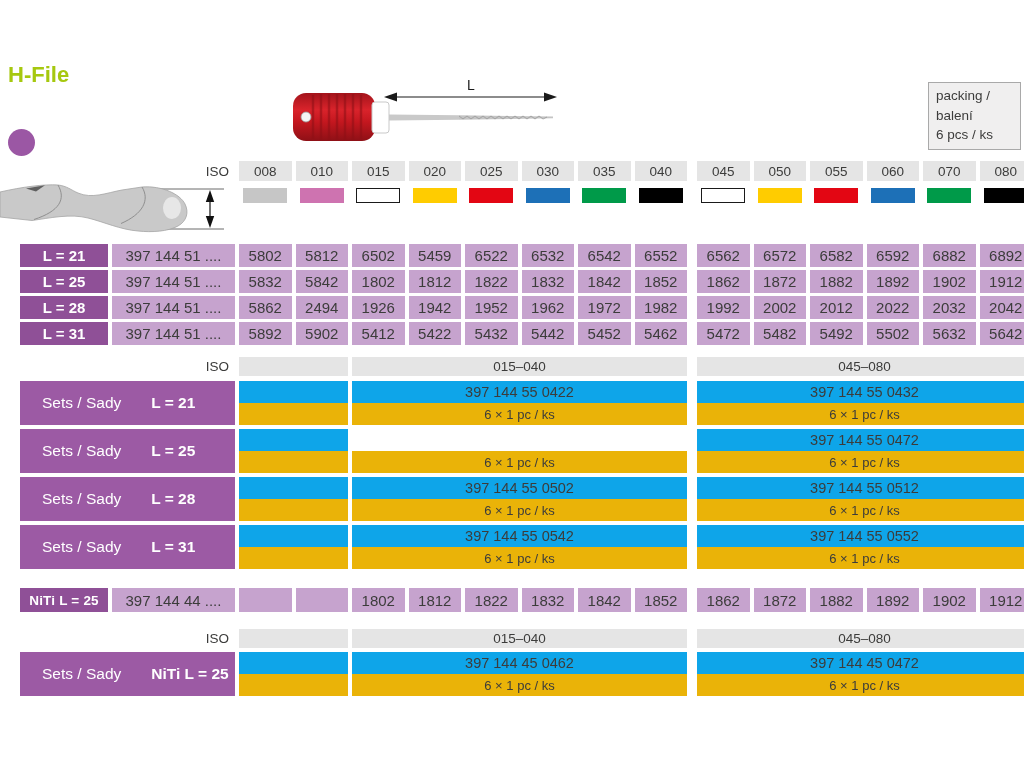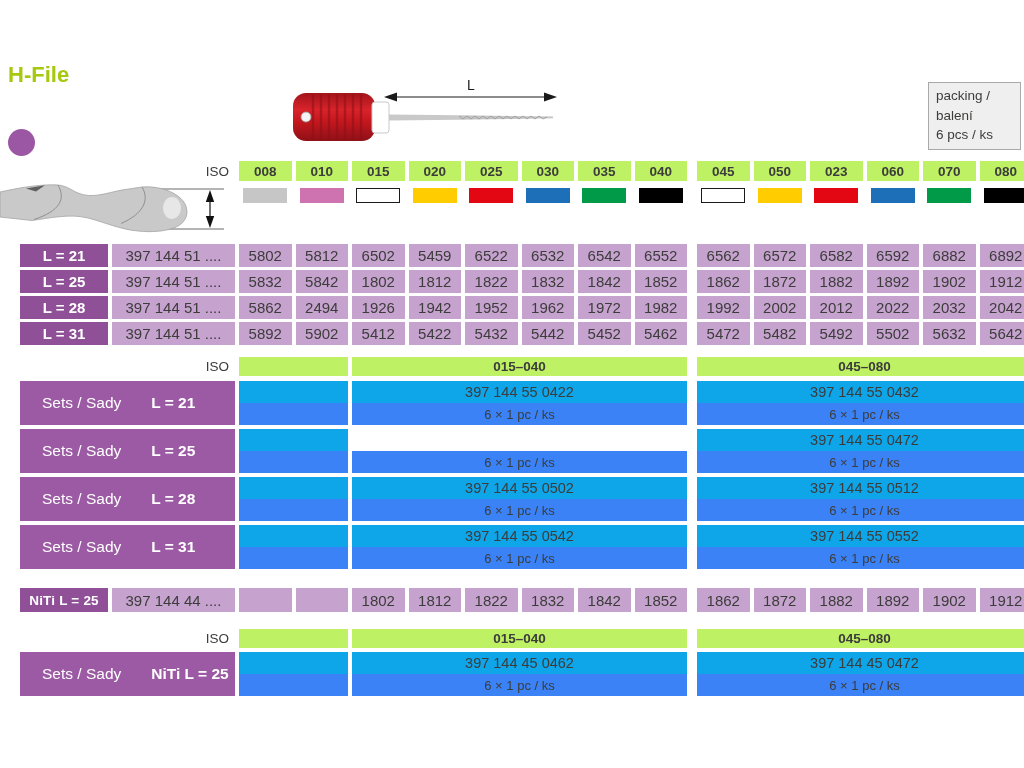--- a/index.html
+++ b/index.html
@@ -5,30 +5,30 @@
   html,body{margin:0;padding:0;}
   body{width:1024px;height:768px;background:#ffffff;font-family:"Liberation Sans",sans-serif;position:relative;overflow:hidden;color:#3C3C3B;}
   .abs{position:absolute;}
   .tbl{position:absolute;left:20px;width:1012px;display:grid;grid-template-columns:88px 123px repeat(8,1fr) 2px repeat(6,1fr);column-gap:4px;}
   .c1{grid-column:3}.c2{grid-column:4}.c3{grid-column:5}.c4{grid-column:6}.c5{grid-column:7}.c6{grid-column:8}.c7{grid-column:9}.c8{grid-column:10}
   .c9{grid-column:12}.c10{grid-column:13}.c11{grid-column:14}.c12{grid-column:15}.c13{grid-column:16}.c14{grid-column:17}
   .cell{display:flex;align-items:center;justify-content:center;font-size:15px;color:#3C3C3B;}
   .data{background:#C6A3CE;}
   .rowhead{background:#8F5097;color:#fff;font-weight:bold;font-size:15px;}
   .rowhead.niti{font-size:13.5px;letter-spacing:.2px;}
-  .isohead{background:#bef264;font-size:13.5px;font-weight:bold;}
+  .isohead{background:#e5e5e5;font-size:13.5px;}
   .isolabel{grid-column:1/3;display:flex;align-items:center;justify-content:flex-end;padding-right:6px;font-size:13.5px;background:transparent;}
   .swatchwrap{display:flex;align-items:center;justify-content:center;}
   .swatch{width:44px;height:15px;}
   .swatch.outlined{background:#fff;border:1.4px solid #1a1a1a;box-sizing:border-box;}
   .narrow{grid-column:3/5;}
   .grp1{grid-column:5/11;}
   .grp2{grid-column:12/18;}
   .codebg{background:#0ea5e9;font-size:14.5px;}
-  .palebg{background:#3b82f6;font-size:13px;}
+  .palebg{background:#eab308;font-size:13px;}
   .setshead{grid-column:1/3;grid-row:1/3;background:#9C5AA4;color:#fff;display:flex;align-items:center;padding-left:22px;gap:30px;font-size:15.5px;}
   .setshead .len{font-weight:bold;}
   .title{left:8px;top:62px;font-size:22px;font-weight:bold;color:#A6C80F;}
   .circle{left:8px;top:129px;width:27px;height:27px;border-radius:50%;background:#9B57A4;}
   .packing{left:928px;top:82px;width:93px;box-sizing:border-box;background:#F0EFEF;border:1px solid #A9A9A9;padding:3px 7px 4px 7px;font-size:13.5px;line-height:1.45;color:#3C3C3B;}
 </style>
 </head>
 <body>
 
 <div class="abs title">H-File</div>
@@ -95,21 +95,21 @@
   <div class="cell isohead c1">008</div>
   <div class="cell isohead c2">010</div>
   <div class="cell isohead c3">015</div>
   <div class="cell isohead c4">020</div>
   <div class="cell isohead c5">025</div>
   <div class="cell isohead c6">030</div>
   <div class="cell isohead c7">035</div>
   <div class="cell isohead c8">040</div>
   <div class="cell isohead c9">045</div>
   <div class="cell isohead c10">050</div>
-  <div class="cell isohead c11">023</div>
+  <div class="cell isohead c11">055</div>
   <div class="cell isohead c12">060</div>
   <div class="cell isohead c13">070</div>
   <div class="cell isohead c14">080</div>
 </div>
 
 <div class="tbl" style="top:185px;height:20px">
   <div class="swatchwrap c1">
       <div class="swatch" style="background: rgb(198, 198, 198);"></div>
     </div>
   <div class="swatchwrap c2">

